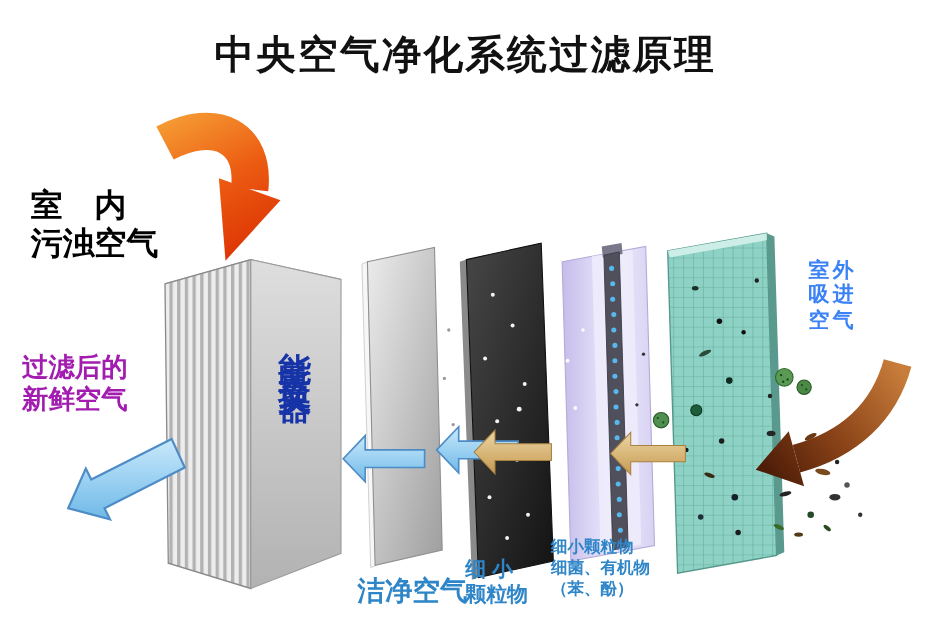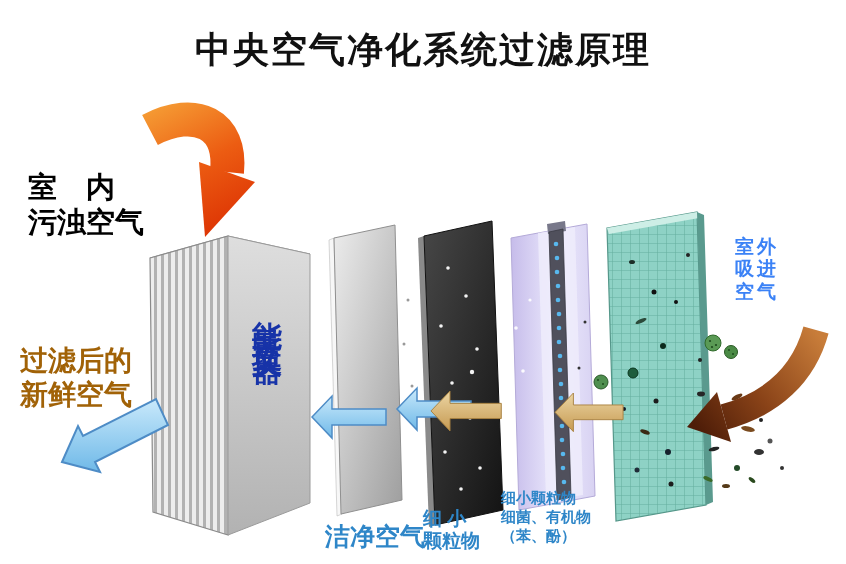--- a/index.html
+++ b/index.html
@@ -4,21 +4,21 @@
 <style>
   * { margin:0; padding:0; box-sizing:border-box; }
   html,body { background:#ffffff; }
   body { font-family:"Liberation Sans", sans-serif; }
   .canvas { position:relative; width:846px; height:564px; background:#fff; overflow:hidden; }
   .layer { position:absolute; left:0; top:0; }
   .lbl { position:absolute; white-space:pre-line; font-weight:bold; z-index:5; }
   .title   { position:absolute; top:26px; left:0; width:100%; text-align:center;
              font-size:36px; font-weight:bold; color:#111; letter-spacing:2px; z-index:5; }
   .indoor  { left:28px;  top:128px; font-size:29px; color:#000000; line-height:1.22;margin-top:42px; }
-  .filtered{ left:20px;  top:344px; font-size:28px; color:#a16207; line-height:1.22; }
+  .filtered{ left:20px;  top:320px; font-size:24px; color:#a21caf; line-height:1.22; }
   .energy  { left:249px; top:296px; font-size:30px; color:#1733a8;
              writing-mode:vertical-rl; letter-spacing:9px; line-height:36px; }
   .clean   { left:325px; top:520px; font-size:25px; color:#2e86c8; }
   .fine    { left:423px; top:508px; font-size:19px; color:#2e86c8; line-height:1.18; }
   .p3lbl   { left:501px; top:489px; font-size:15px; color:#2e86c8; line-height:1.25; }
   .p4lbl   { left:699px; top:483px; font-size:17px; color:#1a1a1a; line-height:1.35; }
   .outdoor { left:735px; top:236px; font-size:19px; color:#3b82f6; line-height:1.18; letter-spacing:3px; }
 </style>
 </head>
 <body>

